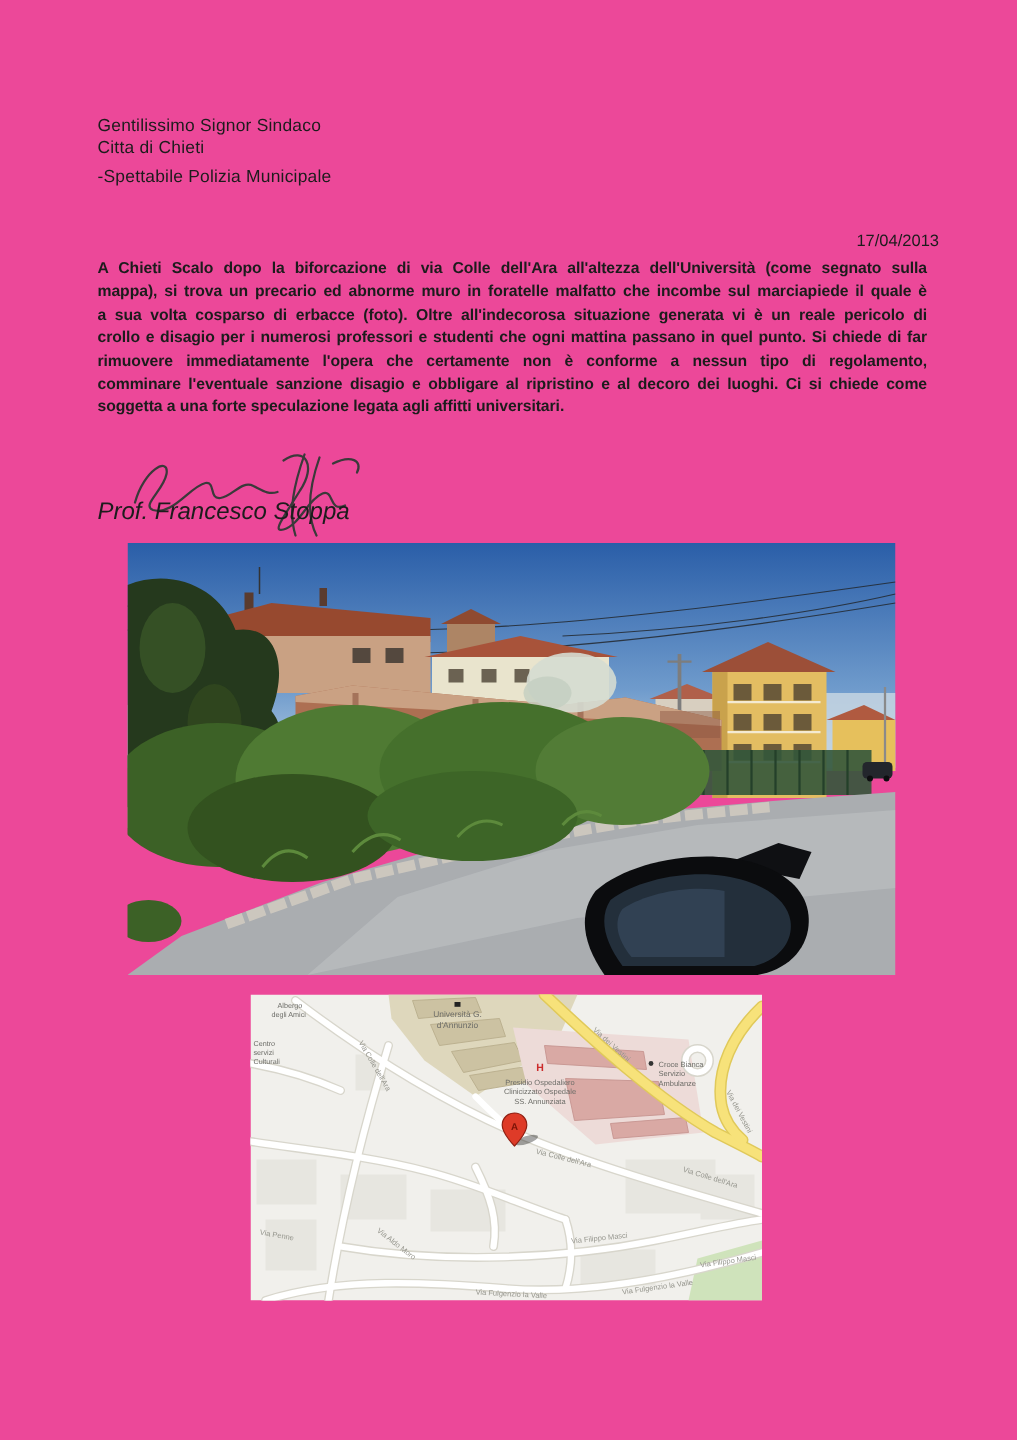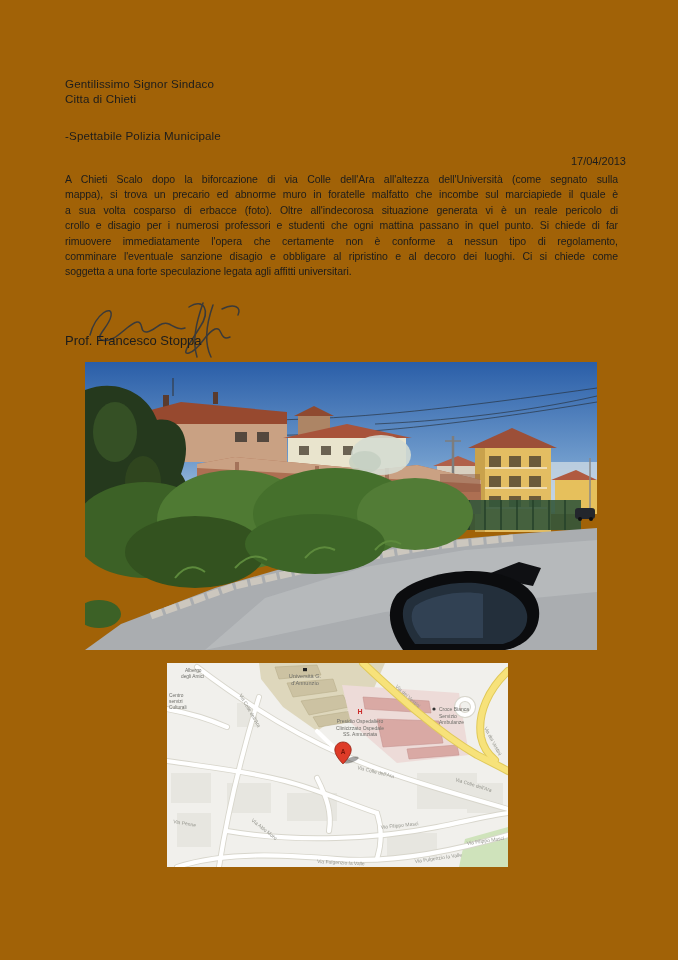--- a/index.html
+++ b/index.html
@@ -1,27 +1,27 @@
 <!DOCTYPE html>
 <html><head>
 <meta charset="utf-8">
 <style>
   html,body{margin:0;padding:0;background:#ffffff;}
   .page{
-    position:relative;width:678px;height:960px;background:#a16207;overflow:hidden;
+    position:relative;width:678px;height:960px;background:#ec4899;overflow:hidden;
     font-family:"Liberation Sans",sans-serif;color:#1c1c1c;
   }
   .recipient{position:absolute;left:65px;top:76px;font-size:11.6px;line-height:15px;letter-spacing:.15px;}
-  .recipient .gap{margin-top:22px;}
+  .recipient .gap{margin-top:4px;}
   .date{position:absolute;right:52px;top:155px;font-size:11px;}
-  .body-text{position:absolute;left:65px;top:172px;width:553px;font-size:10.5px;line-height:15.4px;letter-spacing:-.05px;}
+  .body-text{position:absolute;left:65px;top:172px;width:553px;font-size:10.5px;line-height:15.4px;letter-spacing:-.05px;font-weight:bold;}
   .body-text .bline{text-align:justify;text-align-last:justify;-moz-text-align-last:justify;white-space:normal;}
   .body-text .bline:last-child{text-align-last:left;}
   .sig{position:absolute;left:86px;top:299px;width:160px;height:60px;}
-  .prof{position:absolute;left:65px;top:333px;font-size:13px;}
+  .prof{position:absolute;left:65px;top:333px;font-size:16px;font-style:italic;}
   .photo{position:absolute;left:85px;top:362px;width:512px;height:288px;}
   .map{position:absolute;left:167px;top:663px;width:341px;height:204px;}
   svg{display:block;}
   .maplabel{fill:#6d6d68;font-family:"Liberation Sans",sans-serif;}
   .roadlabel{fill:#96968e;font-family:"Liberation Sans",sans-serif;}
 </style>
 </head>
 <body>
 
 <div class="page">

